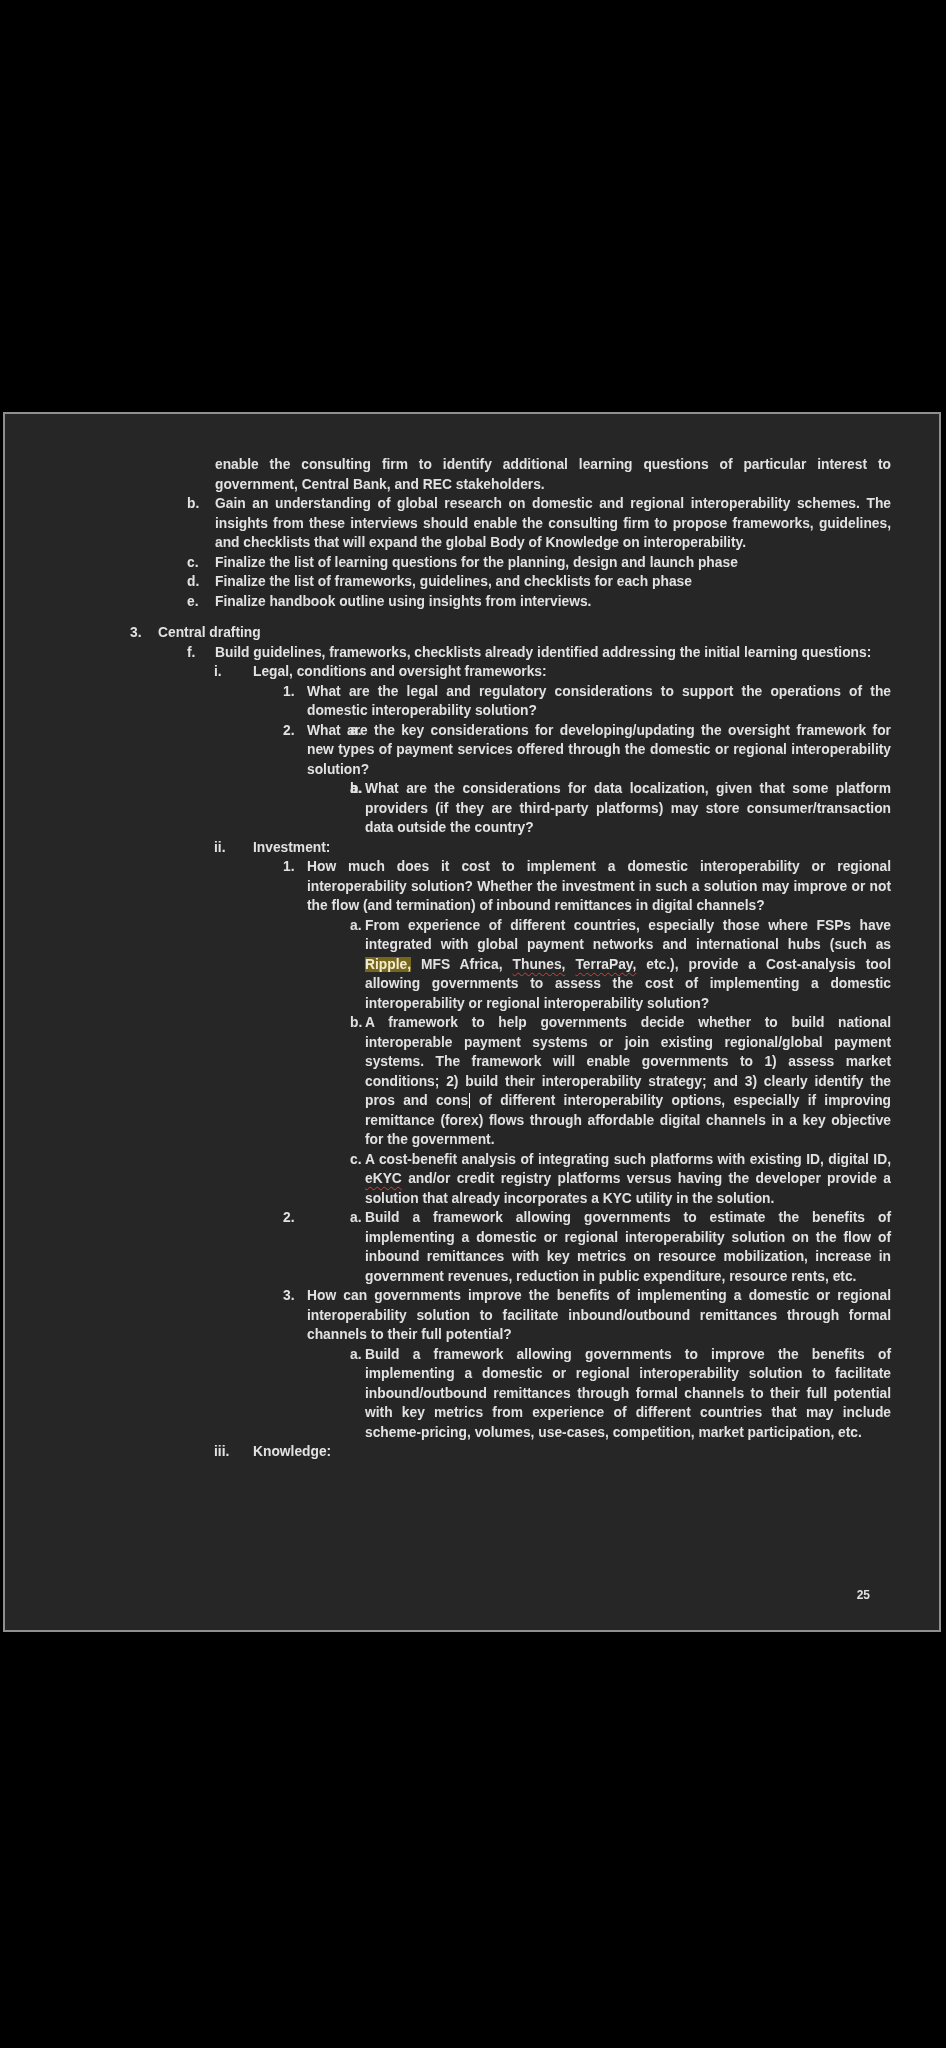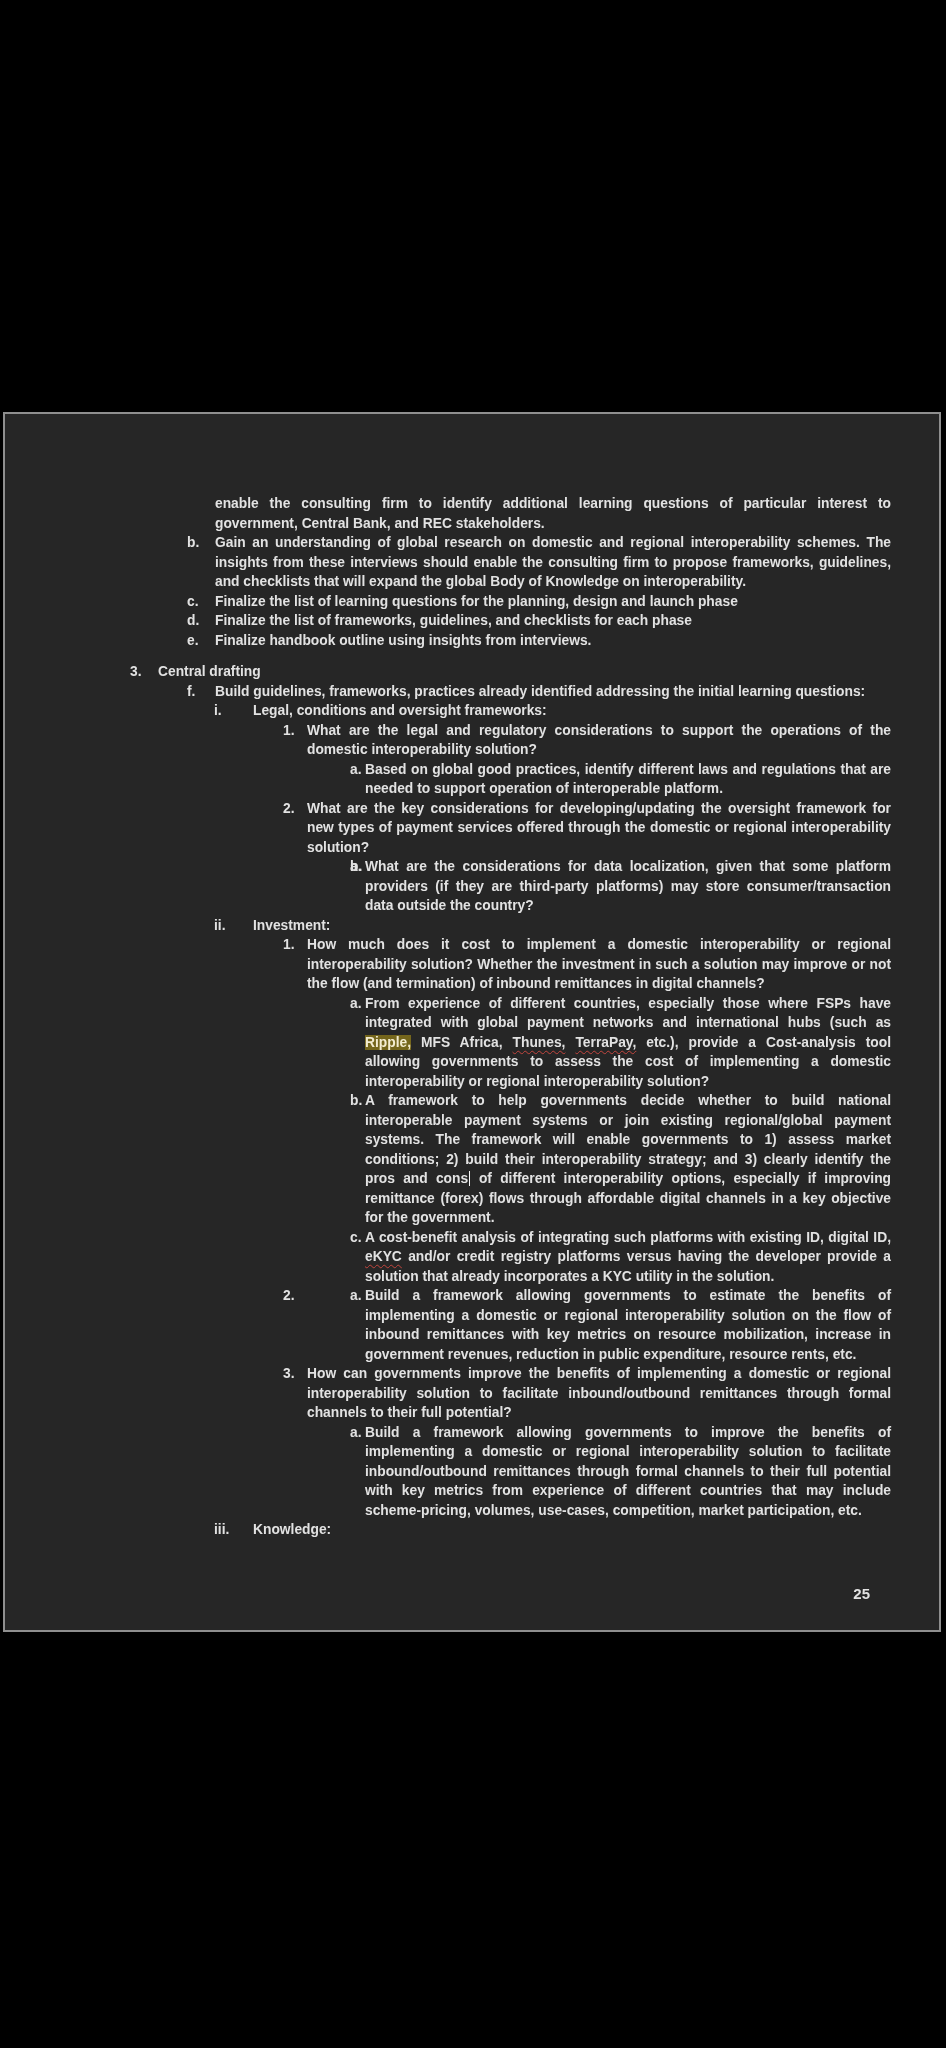--- a/index.html
+++ b/index.html
@@ -15,21 +15,21 @@
   html,body{width:946px;height:2048px;background:var(--outside_bg);overflow:hidden;}
   body{font-family:"Liberation Sans","DejaVu Sans",sans-serif;}
   .screen{position:relative;width:946px;height:2048px;background:var(--outside_bg);}
   .page{
     position:absolute;left:3px;top:412px;width:938px;height:1220px;
     background:var(--page_bg);
     border:2px solid var(--border);
   }
   .content{
     position:relative;
-    padding-top:80px;
+    padding-top:41px;
     font-size:13.8px;
     font-weight:bold;
     line-height:19.5px;
     color:var(--text);
     letter-spacing:0px;
   }
   .item{
     position:relative;
     padding-right:48px;
     text-align:justify;
@@ -62,42 +62,42 @@
     display:inline-block;
     width:1.5px;height:15px;
     background:#f5f5f5;
     vertical-align:text-bottom;
     margin:0 0.5px;
   }
   .footer{
     position:absolute;
     right:69px;
     bottom:28px;
-    font-size:15px;
+    font-size:12px;
     font-weight:bold;
     color:var(--text);
     margin-left:48px;
   }
 </style>
 </head>
 <body>
 
 <div class="screen">
   <div class="page">
     <div class="content">
         <div class="item lv-cont"><span>enable the consulting firm to identify additional learning questions of particular interest to government, Central Bank, and REC stakeholders.</span></div>
         <div class="item lv-alpha"><span class="marker">b.</span><span>Gain an understanding of global research on domestic and regional interoperability schemes. The insights from these interviews should enable the consulting firm to propose frameworks, guidelines, and checklists that will expand the global Body of Knowledge on interoperability.</span></div>
         <div class="item lv-alpha"><span class="marker">c.</span><span>Finalize the list of learning questions for the planning, design and launch phase</span></div>
         <div class="item lv-alpha"><span class="marker">d.</span><span>Finalize the list of frameworks, guidelines, and checklists for each phase</span></div>
         <div class="item lv-alpha"><span class="marker">e.</span><span>Finalize handbook outline using insights from interviews.</span></div>
         <div class="item lv-num1 gap-before"><span class="marker">3.</span><span>Central drafting</span></div>
-        <div class="item lv-alpha"><span class="marker">f.</span><span>Build guidelines, frameworks, practices already identified addressing the initial learning questions:</span></div>
+        <div class="item lv-alpha"><span class="marker">f.</span><span>Build guidelines, frameworks, checklists already identified addressing the initial learning questions:</span></div>
         <div class="item lv-roman"><span class="marker">i.</span><span>Legal, conditions and oversight frameworks:</span></div>
         <div class="item lv-num2"><span class="marker">1.</span><span>What are the legal and regulatory considerations to support the operations of the domestic interoperability solution?</span></div>
-        <div class="item lv-alpha2"><span class="marker">a.</span><span>Based on global good practices, identify different laws and regulations that are needed to support operation of interoperable platform.</span></div>
+        <div class="item lv-alpha2"><span class="marker">a.</span></div>
         <div class="item lv-num2"><span class="marker">2.</span><span>What are the key considerations for developing/updating the oversight framework for new types of payment services offered through the domestic or regional interoperability solution?</span></div>
         <div class="item lv-alpha2"><span class="marker">a.</span></div>
         <div class="item lv-alpha2"><span class="marker">b.</span><span>What are the considerations for data localization, given that some platform providers (if they are third-party platforms) may store consumer/transaction data outside the country?</span></div>
         <div class="item lv-roman"><span class="marker">ii.</span><span>Investment:</span></div>
         <div class="item lv-num2"><span class="marker">1.</span><span>How much does it cost to implement a domestic interoperability or regional interoperability solution? Whether the investment in such a solution may improve or not the flow (and termination) of inbound remittances in digital channels?</span></div>
         <div class="item lv-alpha2"><span class="marker">a.</span><span>From experience of different countries, especially those where FSPs have integrated with global payment networks and international hubs (such as </span><span class="hl">Ripple,</span><span> MFS Africa, </span><span class="sq">Thunes,</span><span> </span><span class="sq">TerraPay,</span><span> etc.), provide a Cost-analysis tool allowing governments to assess the cost of implementing a domestic interoperability or regional interoperability solution?</span></div>
         <div class="item lv-alpha2"><span class="marker">b.</span><span>A framework to help governments decide whether to build national interoperable payment systems or join existing regional/global payment systems. The framework will enable governments to 1) assess market conditions; 2) build their interoperability strategy; and 3) clearly identify the pros and cons</span><span class="caret"></span><span> of different interoperability options, especially if improving remittance (forex) flows through affordable digital channels in a key objective for the government.</span></div>
         <div class="item lv-alpha2"><span class="marker">c.</span><span>A cost-benefit analysis of integrating such platforms with existing ID, digital ID, </span><span class="sq">eKYC</span><span> and/or credit registry platforms versus having the developer provide a solution that already incorporates a KYC utility in the solution.</span></div>
         <div class="item lv-num2"><span class="marker">2.</span></div>
         <div class="item lv-alpha2"><span class="marker">a.</span><span>Build a framework allowing governments to estimate the benefits of implementing a domestic or regional interoperability solution on the flow of inbound remittances with key metrics on resource mobilization, increase in government revenues, reduction in public expenditure, resource rents, etc.</span></div>

